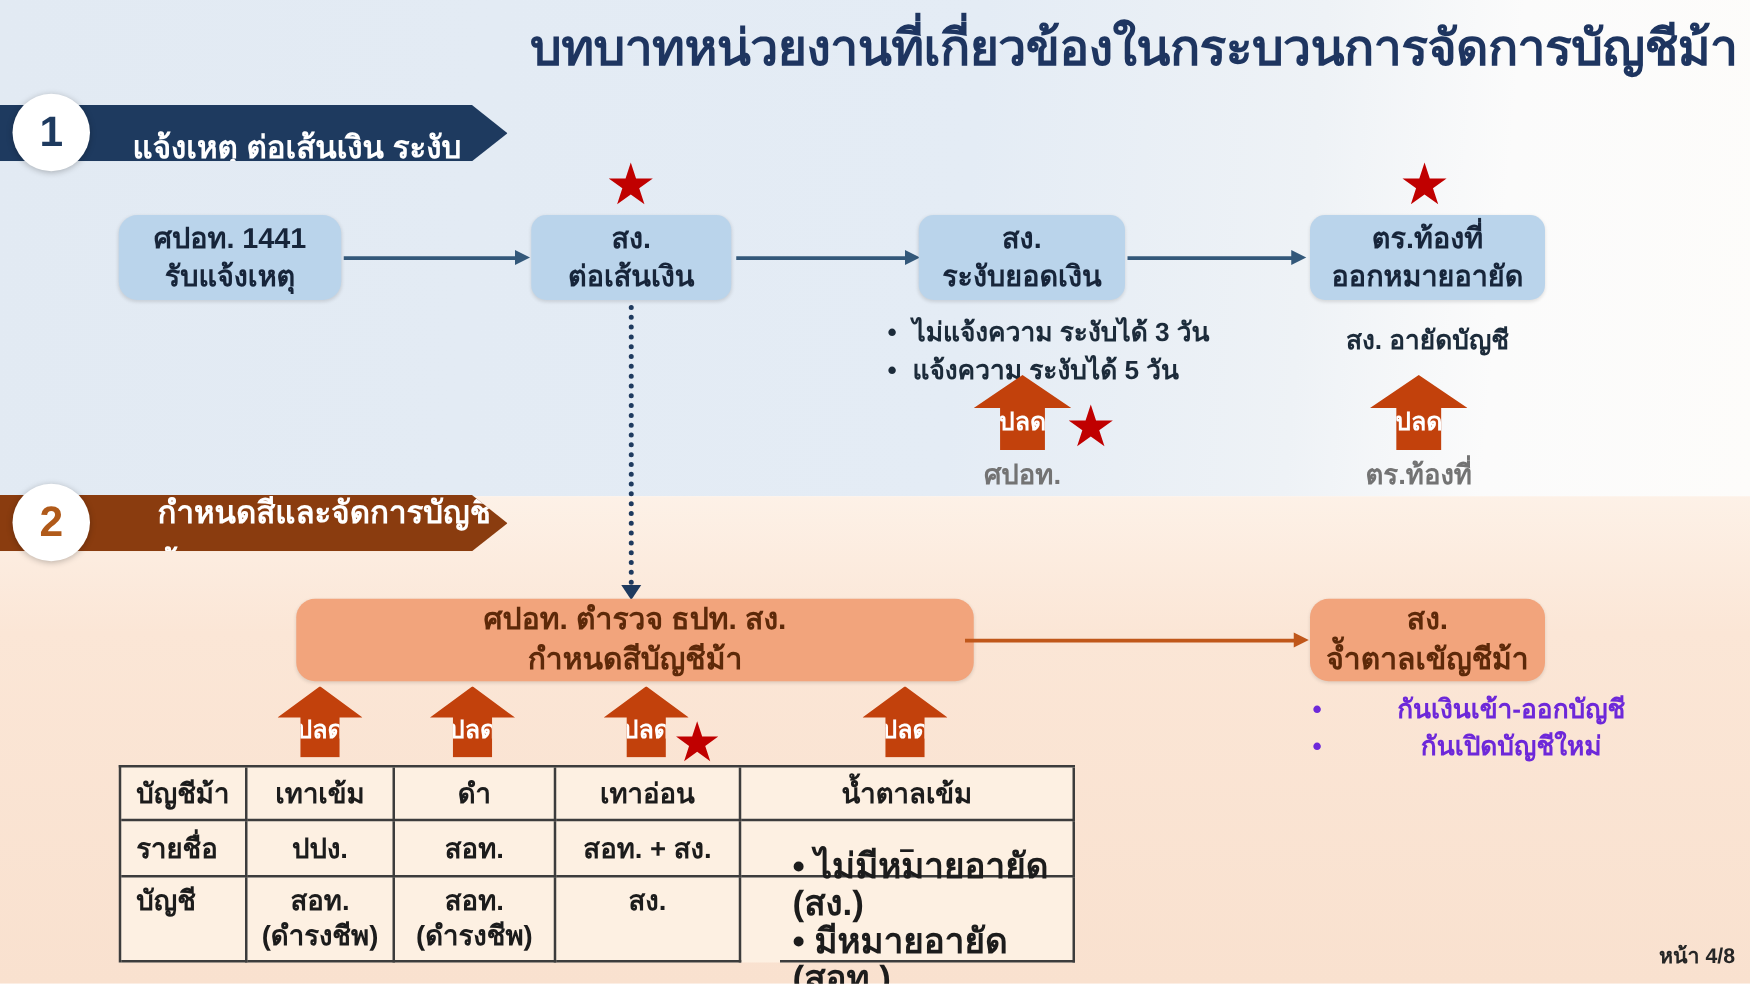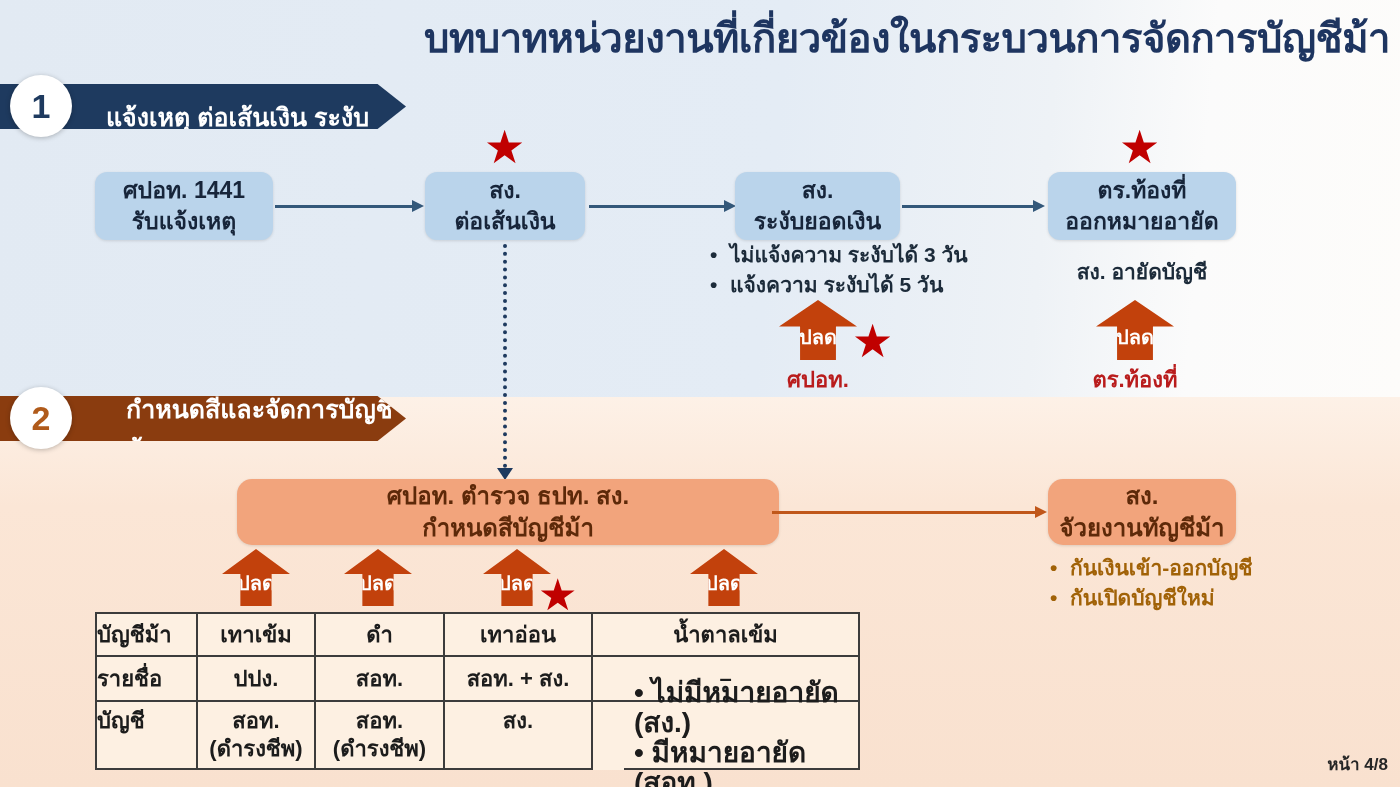--- a/index.html
+++ b/index.html
@@ -57,41 +57,41 @@
 
   
   .star { color:#c00000; font-size:46px; line-height:1; }
 
   
   .uparrow { background:#c2410c; clip-path:polygon(50% 0,100% 44%,73% 44%,73% 100%,27% 100%,27% 44%,0 44%); }
   .uparrow-lg { width:78px; height:60px; }
   .uparrow-sm { width:68px; height:57px; }
   .uparrow .lbl { position:absolute; left:0; bottom:7px; width:100%; text-align:center;
     color:#ffffff; font-size:20px; font-weight:700; }
-  .agency-label { font-size:22px; font-weight:800; color:#b91c1c; text-align:center; }
+  .agency-label { font-size:22px; font-weight:800; color:#737373; text-align:center; }
 
   
   .blist { list-style:none; }
   .blist li { position:relative; padding-left:22px; font-size:21px; font-weight:600;
     color:#1c2b3a; line-height:30px; }
   .blist li::before { content:"•"; position:absolute; left:2px; top:0; }
-  .blist-brown li { color:#a16207; }
+  .blist-brown li { color:#6d28d9;text-align:center; }
   .note { font-size:21px; font-weight:600; color:#1c2b3a; text-align:center; }
 
   
   .mule-table { left:95px; top:612px; width:765px;
     display:grid; grid-template-columns:101px 118px 129px 148px 267px;
     grid-template-rows:43px 45px 68px;
     border-top:2px solid #3c3c3c; border-left:2px solid #3c3c3c;
     background:#fdf0e2; }
   .mule-table .cell { border-right:2px solid #3c3c3c; border-bottom:2px solid #3c3c3c;
     display:flex; align-items:center; justify-content:center;
     font-size:22px; font-weight:600; color:#1c1c1c; white-space:pre-line;
     text-align:center; line-height:28px; }
-  .mule-table .rowhead { justify-content:flex-start; font-weight:800; }
+  .mule-table .rowhead { justify-content:flex-start; padding-left:12px; font-weight:800; }
   .mule-table .tall { align-items:flex-start; padding-top:5px; }
   .mule-table .bullets { justify-content:flex-start; align-items:center;
     text-align:left; padding-left:10px; font-size:28px; line-height:30px;margin-left:31px; }
 
   .page-num { right:12px; top:750px; font-size:17px; font-weight:700; color:#262626; }
 </style>
 </head>
 <body>
 
 <div id="canvas">
@@ -100,21 +100,21 @@
 
   <div class="abs page-title">บทบาทหน่วยงานที่เกี่ยวข้องในกระบวนการจัดการบัญชีม้า</div>
 
   <div class="abs banner banner-blue">
     <span class="banner-title">แจ้งเหตุ ต่อเส้นเงิน ระงับ</span>
   </div>
   <div class="abs num-circle circle-1">
     <span>1</span>
   </div>
 
-  <div class="abs flow-box" style="left:95px; top:172px; width:178px;">
+  <div class="abs flow-box" style="left:95px; top:172px; width:178px;border-radius:15px;">
     <div class="l1">ศปอท. 1441</div>
     <div class="l2">รับแจ้งเหตุ</div>
   </div>
   <div class="abs harrow" style="left:275px; width:138px;">
       <i class="head"></i>
     </div>
 
   <div class="abs star" style="left:484px; top:124px;">★</div>
   <div class="abs flow-box" style="left:425px; top:172px; width:160px;">
     <div class="l1">สง.</div>
@@ -131,21 +131,21 @@
   <div class="abs harrow" style="left:902px; width:132px;">
       <i class="head"></i>
     </div>
 
   <div class="abs star" style="left:1119px; top:124px;">★</div>
   <div class="abs flow-box" style="left:1048px; top:172px; width:188px;">
     <div class="l1">ตร.ท้องที่</div>
     <div class="l2">ออกหมายอายัด</div>
   </div>
 
-  <ul class="abs blist" style="left:708px; top:240px; width:300px;">
+  <ul class="abs blist" style="left:708px; top:252px; width:300px;">
     <li>ไม่แจ้งความ ระงับได้ 3 วัน</li>
     <li>แจ้งความ ระงับได้ 5 วัน</li>
   </ul>
   <div class="abs note" style="left:1048px; top:255px; width:188px;">สง. อายัดบัญชี</div>
 
   <div class="abs uparrow uparrow-lg" style="left:779px; top:300px;">
     <span class="lbl">ปลด</span>
   </div>
   <div class="abs star" style="left:852px; top:318px;">★</div>
   <div class="abs agency-label" style="left:757px; top:362px; width:122px;">ศปอท.</div>
@@ -167,21 +167,21 @@
 
   <div class="abs orange-box" style="left:237px; top:479px; width:542px; height:66px;">
     <div class="l1">ศปอท. ตำรวจ ธปท. สง.</div>
     <div class="l2">กำหนดสีบัญชีม้า</div>
   </div>
   <div class="abs harrow harrow-orange" style="left:772px; width:264px;">
       <i class="head"></i>
     </div>
   <div class="abs orange-box" style="left:1048px; top:479px; width:188px; height:66px;">
     <div class="l1">สง.</div>
-    <div class="l2">จัวยงานทัญชีม้า</div>
+    <div class="l2">จัำตาลเขัญชีม้า</div>
   </div>
   <ul class="abs blist blist-brown" style="left:1048px; top:553px; width:300px;">
     <li>กันเงินเข้า-ออกบัญชี</li>
     <li>กันเปิดบัญชีใหม่</li>
   </ul>
 
   <div class="abs uparrow uparrow-sm" style="left:222px; top:549px;">
     <span class="lbl">ปลด</span>
   </div>
   <div class="abs uparrow uparrow-sm" style="left:344px; top:549px;">

